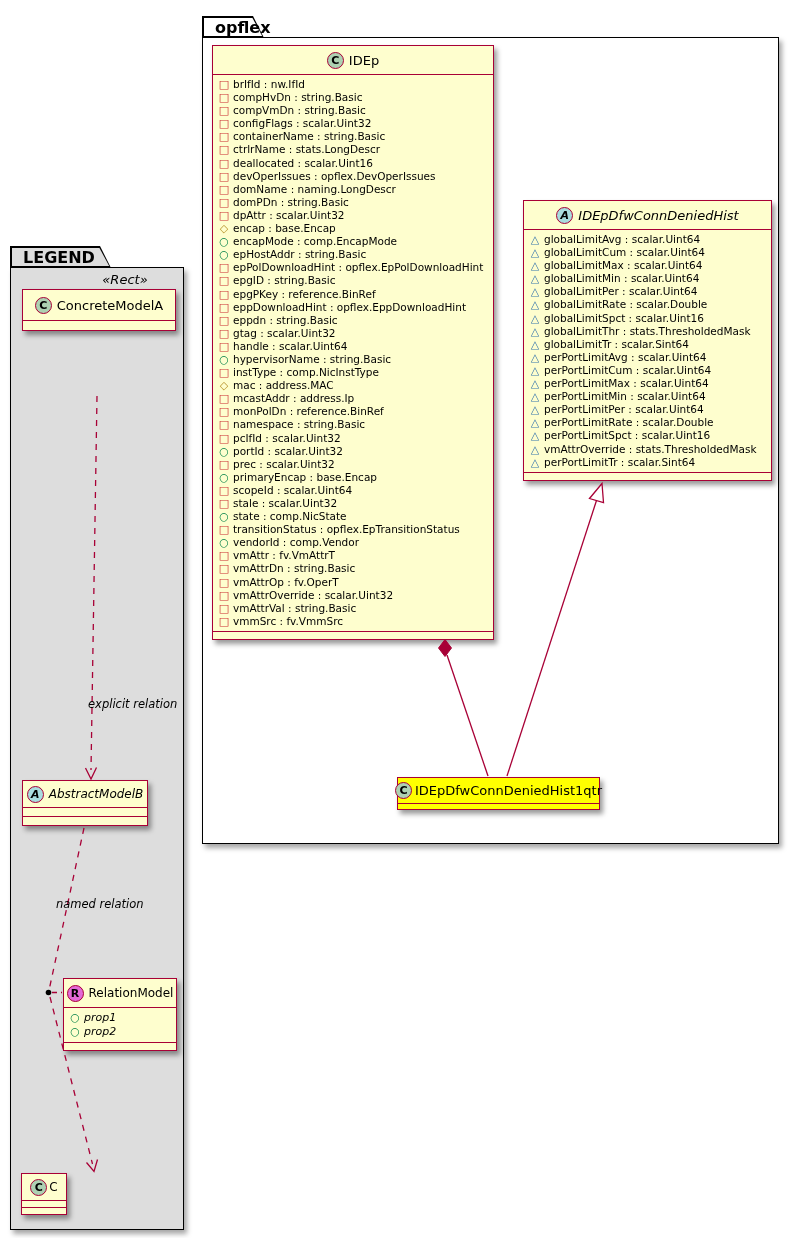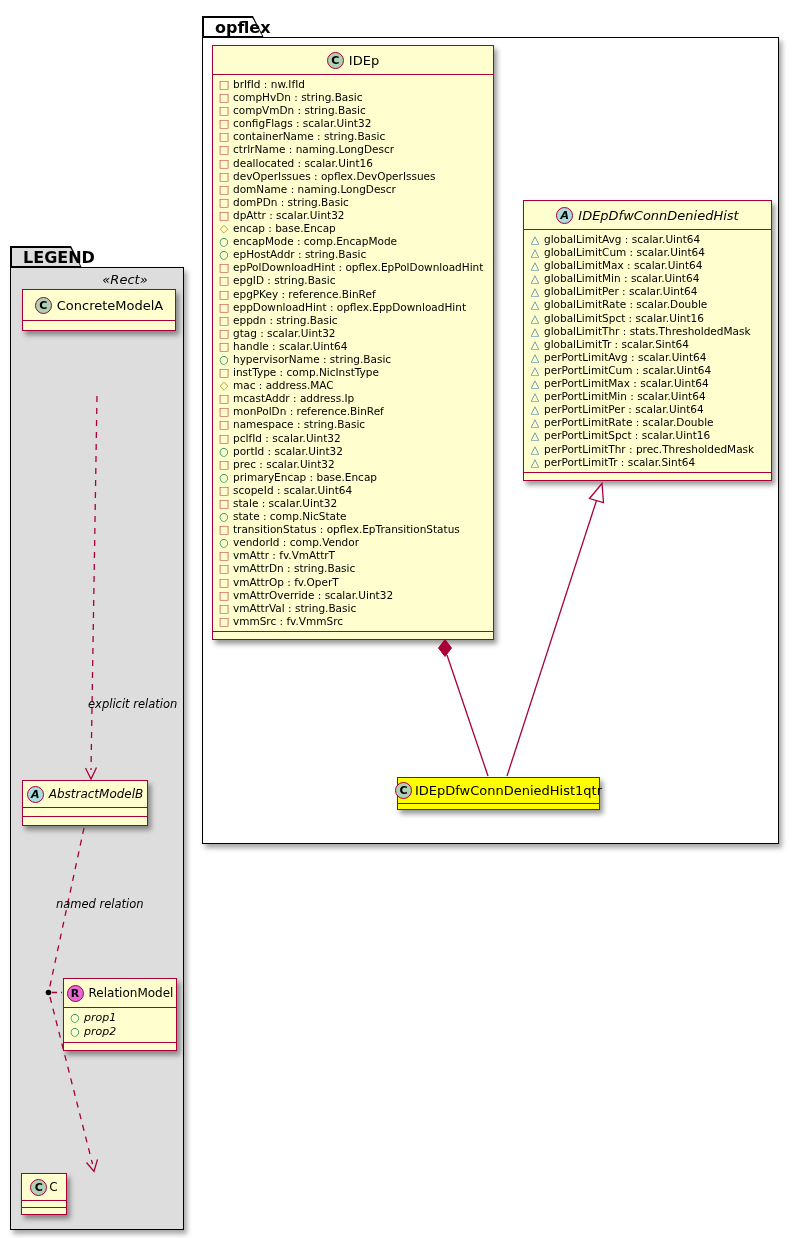--- a/index.html
+++ b/index.html
@@ -55,21 +55,21 @@
     font-size:13px;font-style:italic;z-index:3;padding-left:29px;}
   .edge-label{position:absolute;font-size:11.5px;white-space:nowrap;z-index:6;font-style:italic;}
   #edges{position:absolute;left:0;top:0;z-index:5;pointer-events:none;}
 </style>
 </head>
 <body>
 
 <div id="canvas">
 
   <div class="pkg-body gray" style="left:10px;top:267px;width:172px;height:961px;"></div>
-  <div class="pkg-tab" style="left:10px;top:246px;width:72px;height:22px;">
+  <div class="pkg-tab" style="left:10px;top:246px;width:72px;height:22px;padding-left:29px;">
     <div class="tab-outer"></div>
     <div class="tab-inner gray"></div>
     <div class="tab-label">LEGEND</div>
   </div>
   <div class="stereotype">«Rect»</div>
 
   <div class="uml-class" style="left:22px;top:289px;width:152px;">
     <div class="uml-title" style="height:30px;">
       <span class="spot spot-class">C</span>
       <span class="uml-name">ConcreteModelA</span>
@@ -152,21 +152,21 @@
           <span>configFlags : scalar.Uint32</span>
         </div>
 
         <div class="attr-row">
           <span class="vis vis-implicit"></span>
           <span>containerName : string.Basic</span>
         </div>
 
         <div class="attr-row">
           <span class="vis vis-implicit"></span>
-          <span>ctrlrName : naming.LongDescr</span>
+          <span>ctrlrName : stats.LongDescr</span>
         </div>
 
         <div class="attr-row">
           <span class="vis vis-implicit"></span>
           <span>deallocated : scalar.Uint16</span>
         </div>
 
         <div class="attr-row">
           <span class="vis vis-implicit"></span>
           <span>devOperIssues : opflex.DevOperIssues</span>
@@ -427,21 +427,21 @@
           <span>perPortLimitRate : scalar.Double</span>
         </div>
 
         <div class="attr-row">
           <span class="vis vis-oper"></span>
           <span>perPortLimitSpct : scalar.Uint16</span>
         </div>
 
         <div class="attr-row">
           <span class="vis vis-oper"></span>
-          <span>perPortLimitThr : prec.ThresholdedMask</span>
+          <span>vmAttrOverride : stats.ThresholdedMask</span>
         </div>
 
         <div class="attr-row">
           <span class="vis vis-oper"></span>
           <span>perPortLimitTr : scalar.Sint64</span>
         </div>
       </div>
     <div class="uml-methods"></div>
   </div>
 

